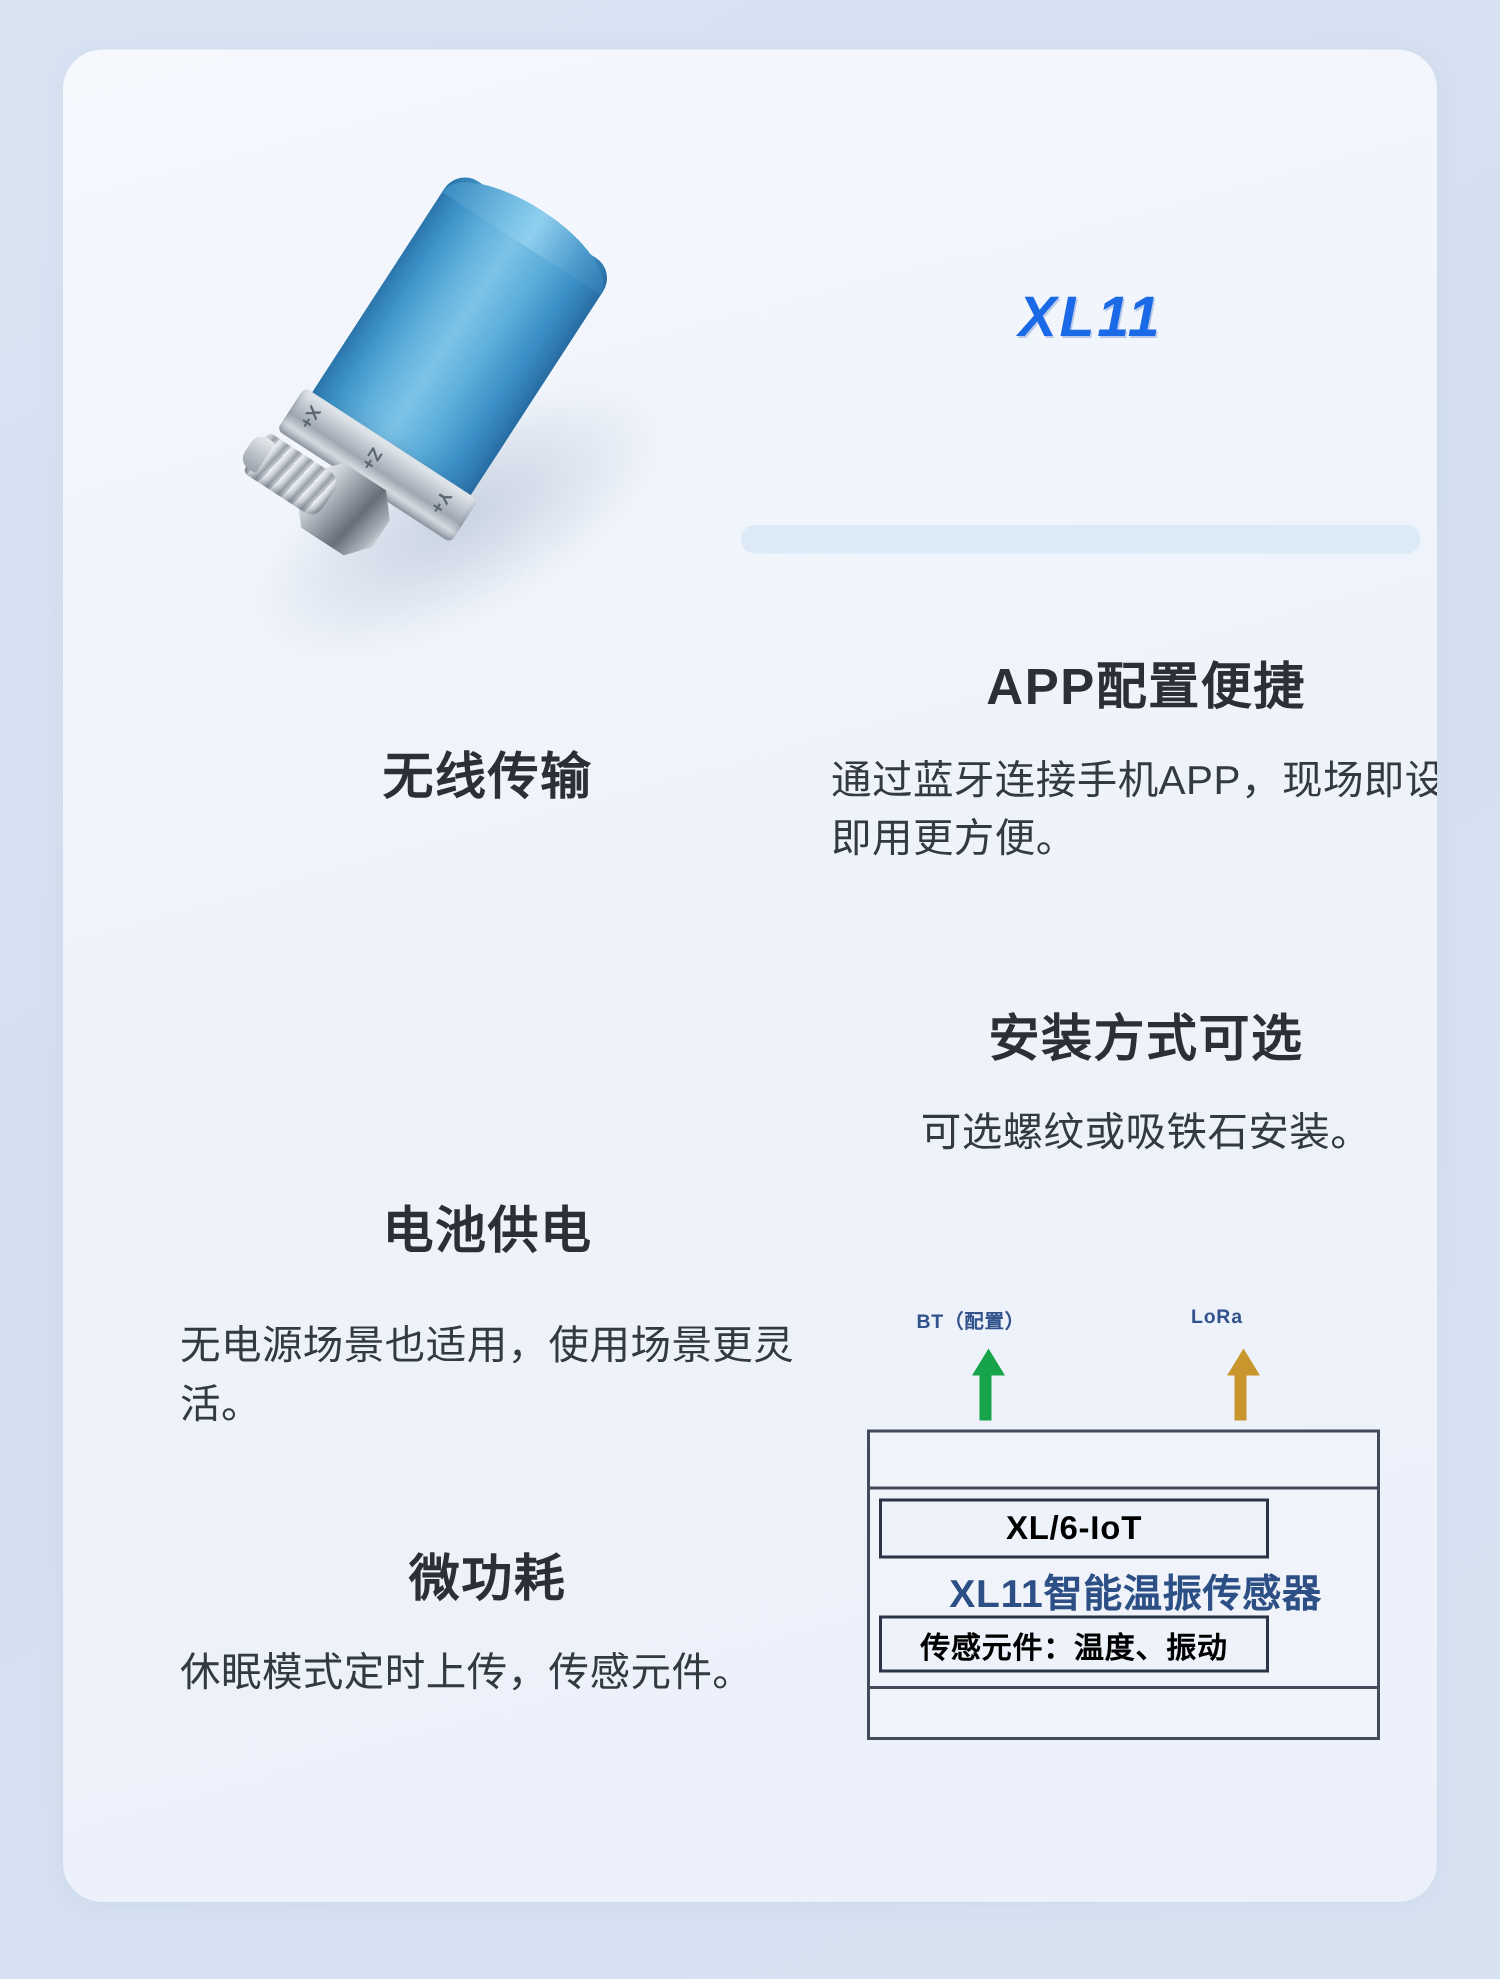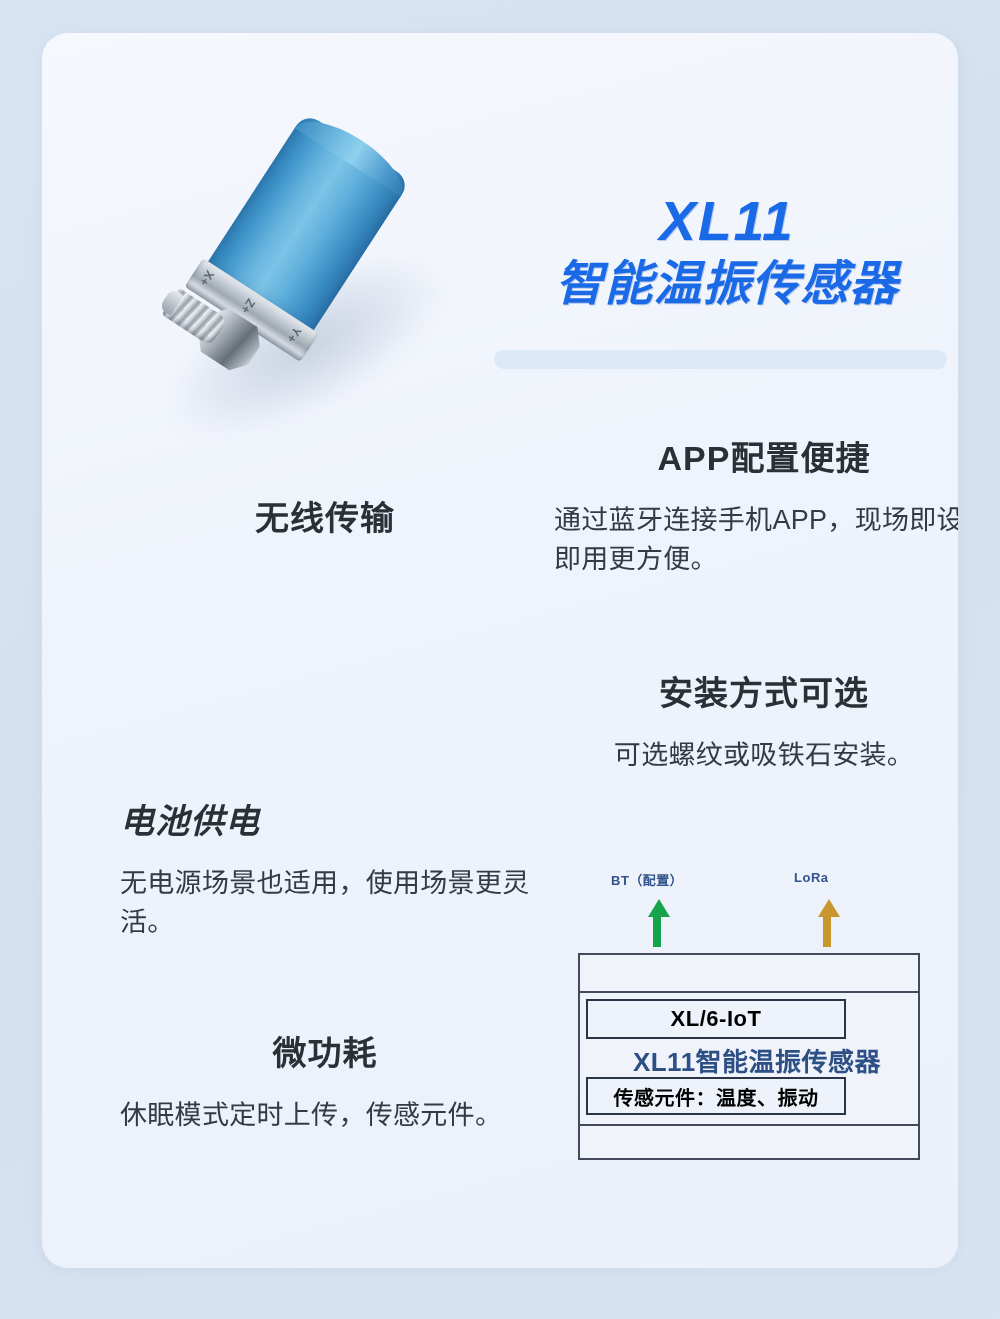--- a/index.html
+++ b/index.html
@@ -80,21 +80,21 @@
   }
   .stud-tip{
     position:absolute;left:76px;top:228px;width:14px;height:24px;
     border-radius:8px 2px 2px 8px;
     background:linear-gradient(180deg,#e6eaee,#9aa2ac);
   }
 
   
   .title-wrap{position:absolute;left:450px;top:160px;width:470px;text-align:center;}
   .title-en{
-    font-size:55px;font-weight:800;font-style:italic;color:#1a6ae8;
+    font-size:38px;font-weight:800;font-style:italic;color:#1a6ae8;
     letter-spacing:2px;line-height:1.05;margin:0;
     text-shadow:1px 1px 0 rgba(20,70,170,.25);
   }
   .title-cn{
     font-size:48px;font-weight:800;font-style:italic;color:#1a6ae8;
     letter-spacing:1px;line-height:1.22;margin:4px 0 0 0;
     text-shadow:1px 1px 0 rgba(20,70,170,.25);
   }
   .title-rule{
     position:absolute;left:452px;top:317px;width:453px;height:19px;
@@ -107,21 +107,21 @@
     letter-spacing:1px;line-height:1.2;
   }
   .feat-p{
     font-size:27px;color:#343a42;margin:0;line-height:1.46;
     letter-spacing:.3px;font-weight:400;
   }
 
   .f-wireless{position:absolute;left:78px;top:465px;width:410px;}
   .f-wireless .feat-h{text-align:center;margin-bottom:22px;}
   .f-battery{position:absolute;left:78px;top:768px;width:410px;}
-  .f-battery .feat-h{text-align:left;margin-bottom:22px;font-style:italic;}
+  .f-battery .feat-h{text-align:center;margin-bottom:36px;}
   .f-power{position:absolute;left:78px;top:1000px;width:410px;}
   .f-power .feat-h{text-align:center;margin-bottom:22px;}
 
   .f-app{position:absolute;left:512px;top:405px;width:420px;}
   .f-app .feat-h{text-align:center;margin-bottom:22px;}
   .f-mount{position:absolute;left:512px;top:640px;width:420px;}
   .f-mount .feat-h{text-align:center;margin-bottom:22px;}
   .f-mount .feat-p{text-align:center;}
 
   
@@ -199,21 +199,20 @@
         <span class="band-lbl lbl-y">Y+</span>
       </div>
       <div class="hexnut"></div>
       <div class="stud"></div>
       <div class="stud-tip"></div>
     </div>
   </div>
 
   <div class="title-wrap">
     <p class="title-en">XL11</p>
-    <p class="title-cn">智能温振传感器</p>
   </div>
   <div class="title-rule"></div>
 
   <div class="f-wireless">
     <p class="feat-h">无线传输</p>
   </div>
 
   <div class="f-battery">
     <p class="feat-h">电池供电</p>
     <p class="feat-p">无电源场景也适用，使用场景更灵活。</p>

